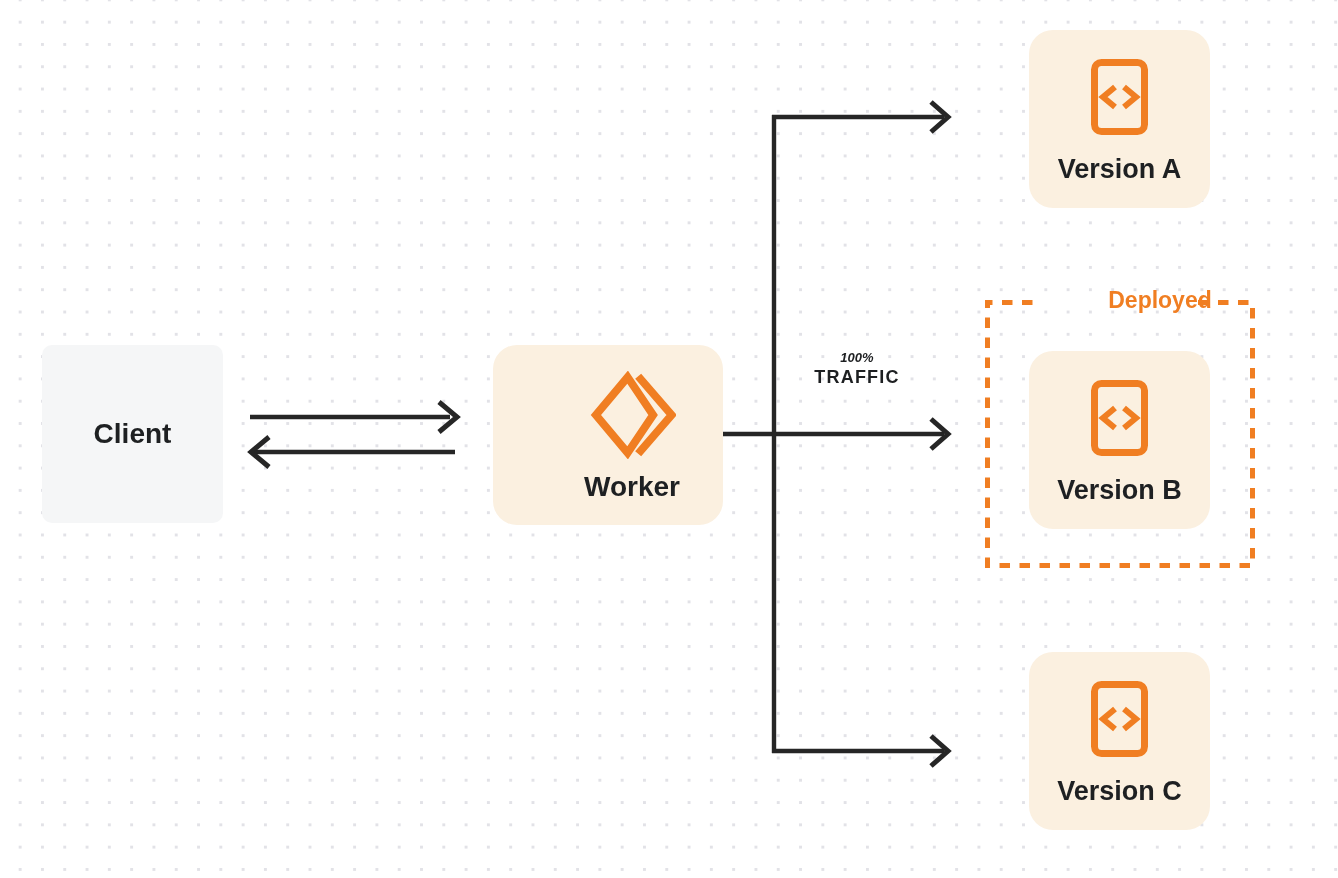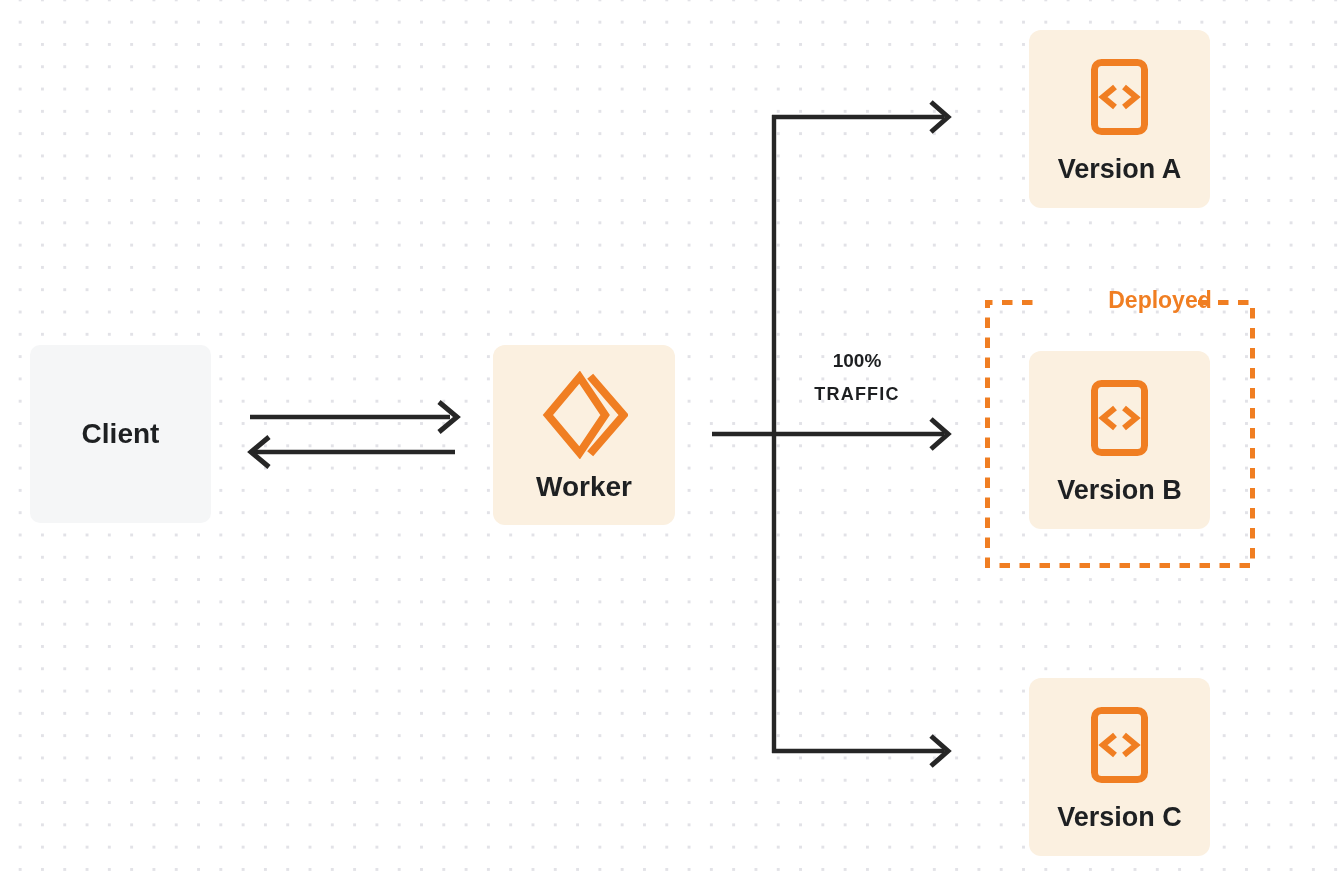--- a/index.html
+++ b/index.html
@@ -28,69 +28,70 @@
     stroke: #262626;
     fill: none;
     stroke-linecap: butt;
     stroke-linejoin: miter;
   }
   .shaft { stroke-width: 4.4px; }
   .head  { stroke-width: 5px; }
 
   .node {
     position: absolute;
-    border-radius: 12px;
+    border-radius: 24px;
     display: flex;
     flex-direction: column;
     align-items: center;
     justify-content: center;
     color: #1e2022;
   }
   .node .label {
     font-weight: 700;
     color: #1e2022;
   }
   .client {
-    left: 30px; top: 345px;
+    left: 42px; top: 345px;
     width: 181px; height: 178px;
     background: #f5f6f7;
     border-radius: 10px;
   }
   .client .label { font-size: 28px; }
 
   .worker {
     left: 493px; top: 345px;
     width: 182px; height: 180px;
     background: #fbf0e0;
+    padding-left: 48px;
   }
   .worker .icon { margin-top: 4px; }
   .worker .label { font-size: 28px; margin-top: 8px; }
 
   .version {
     width: 181px; height: 178px;
     background: #fbf0e0;
     left: 1029px;
   }
   .version .icon { margin-top: 6px; }
   .version .label { font-size: 27px; margin-top: 15px; }
   .version-a { top: 30px; }
   .version-b { top: 345px; margin-top: 6px; }
-  .version-c { top: 678px; }
+  .version-c { top: 652px; }
 
   .traffic-label {
     position: absolute;
     left: 857px; top: 350px;
     transform: translateX(-50%);
     text-align: center;
     color: #1d1f21;
     font-weight: 700;
     white-space: nowrap;
   }
-  .traffic-label .pct  { font-size: 19px; }
-  .traffic-label .word { font-size: 18px; letter-spacing: 1.2px; margin-top: 12px; }
+  .traffic-label .pct  { font-size: 13px; font-style: italic; }
+  .traffic-label .word { font-size: 18px; letter-spacing: 1.2px; margin-top: 2px; }
 
   .deployed-group {
     position: absolute;
     left: 985px; top: 288px;
     width: 270px; height: 280px;
   }
   .deployed-group svg { position: absolute; left: 0; top: 12px; }
   .deployed-label {
     position: absolute;
     left: 135px; top: 12px;

